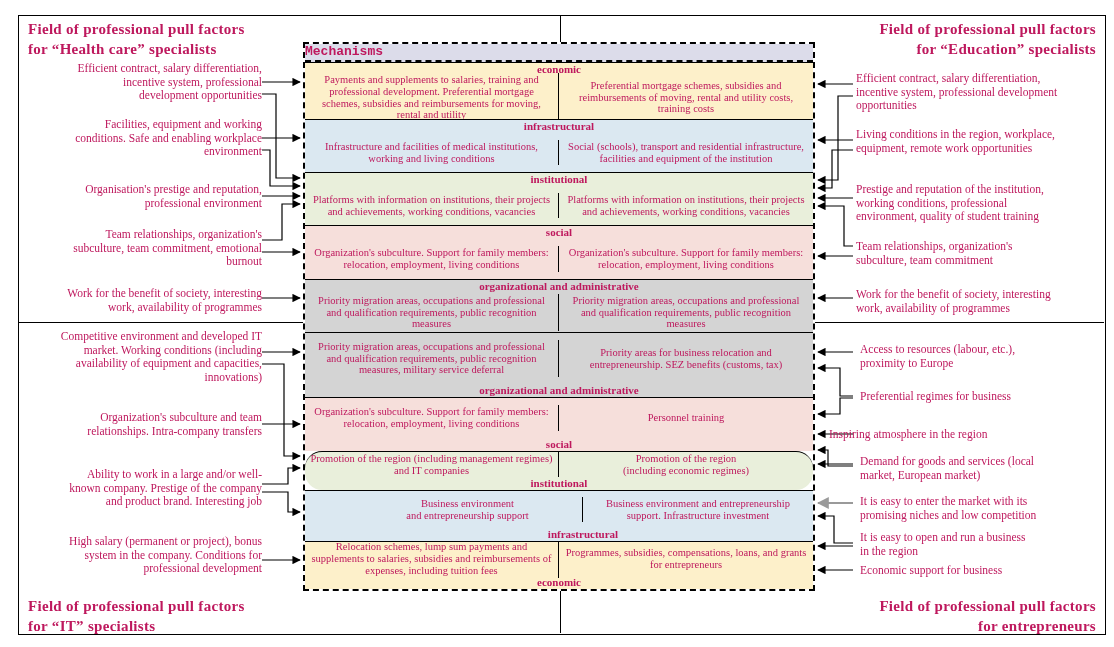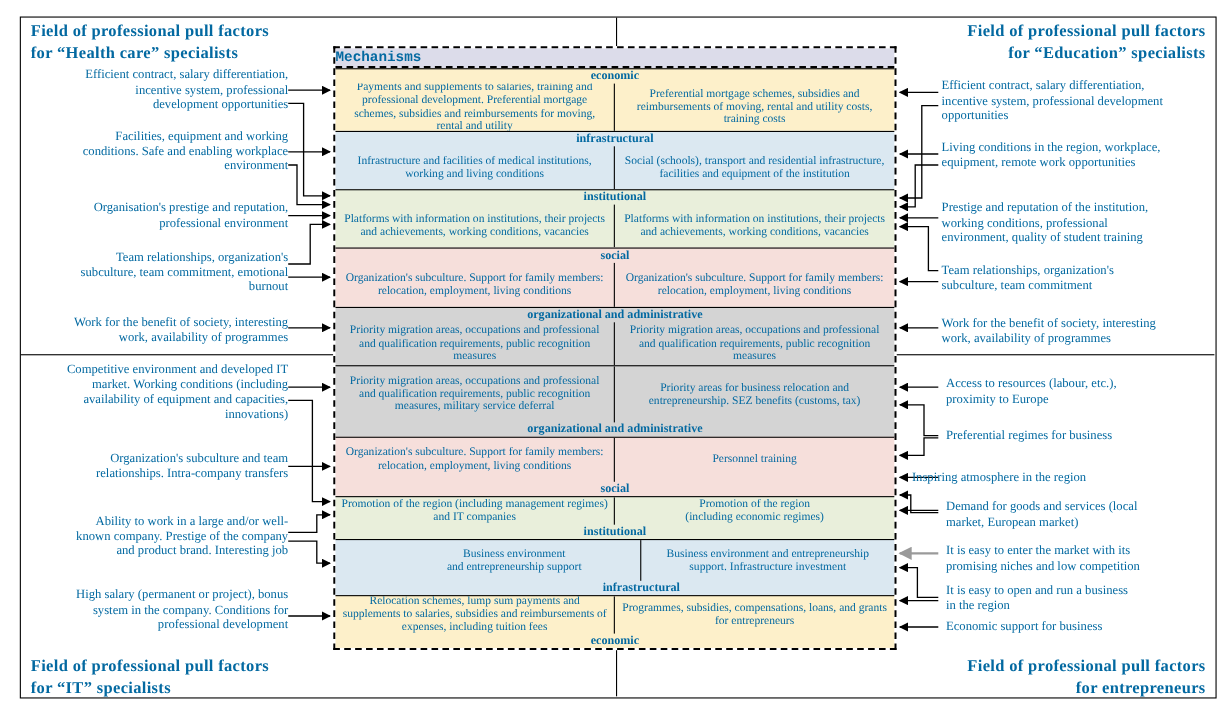--- a/index.html
+++ b/index.html
@@ -1,29 +1,29 @@
 <!DOCTYPE html>
 <html><head>
 <meta charset="utf-8">
 <style>
   html,body{margin:0;padding:0;background:#fff;}
   #canvas{position:relative;width:1114px;height:647px;background:#fff;
-          font-family:"Liberation Serif","DejaVu Serif",serif;color:#0369a1;overflow:hidden;}
+          font-family:"Liberation Serif","DejaVu Serif",serif;color:#be185d;overflow:hidden;}
   .abs{position:absolute;}
   
   #outer-frame{left:18px;top:15px;width:1086px;height:618px;border:1.5px solid #000;}
   .vline{width:0;border-left:1.5px solid #000;}
   .hline{height:0;border-top:1.5px solid #000;}
   
   #mech-table{left:303px;top:42px;width:512px;height:549px;border:2.5px dashed #000;
               background:#fff;box-sizing:border-box;display:flex;flex-direction:column;z-index:2;}
   .band{display:flex;flex-direction:column;box-sizing:border-box;border-top:1px solid #000;overflow:hidden;}
   .band:first-child{border-top:none;}
   .cat{flex:0 0 13px;font-weight:bold;font-size:11px;line-height:12px;text-align:center;}
-  .cells{flex:1 1 auto;display:flex;min-height:0;}
+  .cells{flex:1 1 auto;display:flex;min-height:0;align-items:center;}
   .cell{flex:1 1 50%;display:flex;align-items:center;justify-content:center;text-align:center;
         font-size:10.5px;line-height:1.12;padding:1px 5px;box-sizing:border-box;white-space:pre-line;overflow:hidden;}
   .cell.first{border-right:1px solid #000;}
   #mech-header{flex:0 0 16px;font-weight:bold;font-size:13px;line-height:15px;text-align:left;
                border-bottom:2.5px dashed #000;box-sizing:content-box;font-family:Liberation Mono, monospace;}
   .c-head{background:#dcdcea}
   .c-econ{background:#fdf0ca}
   .c-infra{background:#dbe8f1}
   .c-inst{background:#e9efdb}
   .c-soc{background:#f6dfdb}
@@ -206,21 +206,21 @@
       </div>
       <div class="cat">organizational and administrative</div>
     </div>
     <div class="band c-soc" style="flex:0 0 54px;">
       <div class="cells">
         <div class="cell first">Organization's subculture. Support for family members: relocation, employment, living conditions</div>
         <div class="cell">Personnel training</div>
       </div>
       <div class="cat">social</div>
     </div>
-    <div class="band c-inst" style="flex:0 0 39px;">
+    <div class="band c-inst" style="flex:0 0 39px;border-radius:17px;">
       <div class="cells">
         <div class="cell first">Promotion of the region (including management regimes) and IT companies</div>
         <div class="cell">Promotion of the region
 (including economic regimes)</div>
       </div>
       <div class="cat">institutional</div>
     </div>
     <div class="band c-infra" style="flex:0 0 51px;padding-left:48px;">
       <div class="cells">
         <div class="cell first">Business environment

